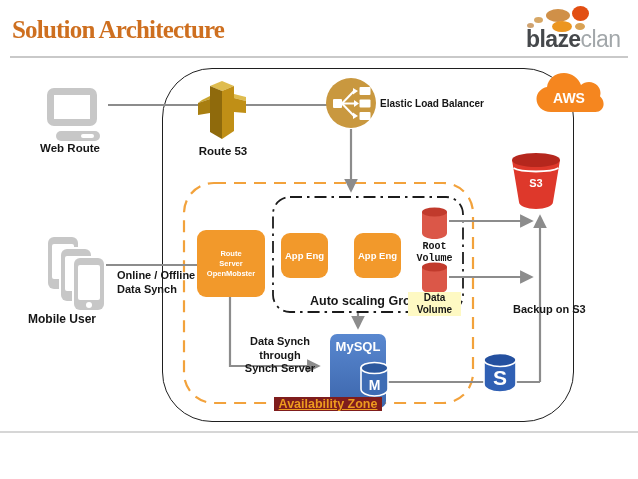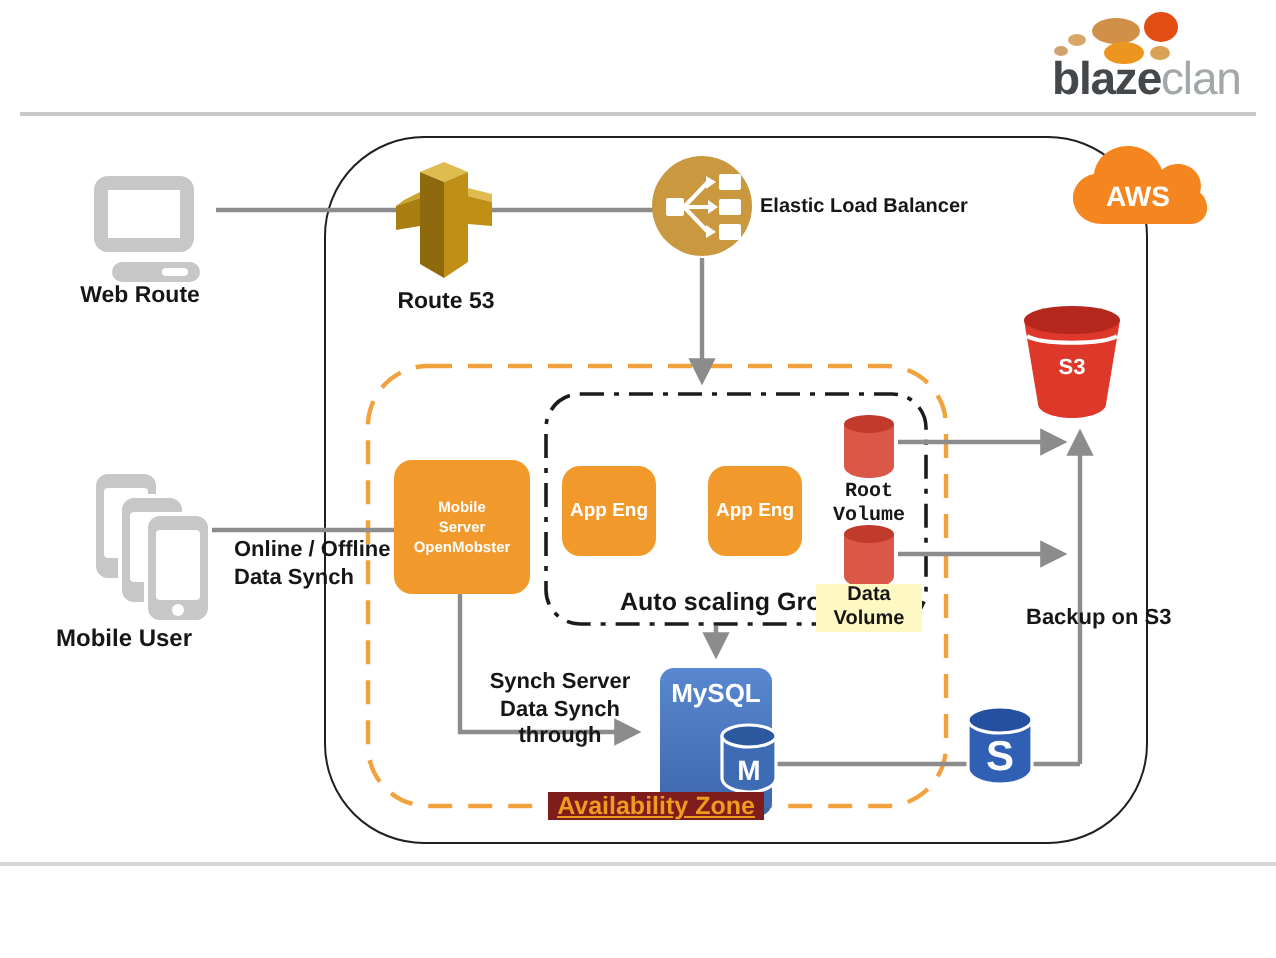--- a/index.html
+++ b/index.html
@@ -53,20 +53,21 @@
   .az-label-wrap span{background:#7f1d1d;padding:0 5px;color:#EE9B1E;font-weight:bold;font-size:12.5px;
              text-decoration:underline;}
 
   svg text{font-family:"Liberation Sans", sans-serif;}
 </style>
 </head>
 <body>
 
 <div class="stage">
 
+  <div class="title">Solution Architecture</div>
   <div class="hr-top"></div>
   <div class="hr-bottom"></div>
 
   <div class="logo">
     <div class="dot" style="left:14px;top:15px;width:9px;height:6px;background:#D7A765;"></div>
     <div class="dot" style="left:7px;top:21px;width:7px;height:5px;background:#CFA270;"></div>
     <div class="dot" style="left:26px;top:7px;width:24px;height:13px;background:#D09048;"></div>
     <div class="dot" style="left:52px;top:4px;width:17px;height:15px;background:#E24E12;"></div>
     <div class="dot" style="left:32px;top:19px;width:20px;height:11px;background:#EC9620;"></div>
     <div class="dot" style="left:55px;top:21px;width:10px;height:7px;background:#D9A254;"></div>
@@ -144,21 +145,21 @@
   <svg class="abs" style="left:511px;top:152px;" width="50" height="57" viewBox="0 0 50 57">
     <path d="M1 8 L8 50 C8 54 16 57 25 57 C34 57 42 54 42 50 L49 8 Z" fill="#DE382B"></path>
     <ellipse cx="25" cy="8" rx="24" ry="7" fill="#B5271D"></ellipse>
     <path d="M2.5 16 C10 20.5 40 20.5 47.5 16" stroke="#fff" stroke-width="2" fill="none"></path>
     <text x="25" y="35" text-anchor="middle" font-size="11" font-weight="bold" fill="#fff">S3</text>
   </svg>
 
   <div class="lbl" style="left:477px;top:303px;font-size:11px;padding-left:36px;">Backup on S3</div>
 
   <div class="obox" style="left:197px;top:230px;width:68px;height:67px;font-size:7.5px;line-height:10px;">
-    <div>Mobile</div>
+    <div>Route</div>
     <div>Server</div>
     <div>OpenMobster</div>
   </div>
 
   <div class="obox" style="left:281px;top:233px;width:47px;height:45px;font-size:9.5px;">
     <div>App Eng</div>
   </div>
   <div class="obox" style="left:354px;top:233px;width:47px;height:45px;font-size:9.5px;">
     <div>App Eng</div>
   </div>
@@ -175,22 +176,22 @@
   <svg class="abs" style="left:421px;top:261px;" width="27" height="34" viewBox="0 0 27 34">
     <path d="M1 6 V27 C1 30.5 6.5 33 13.5 33 C20.5 33 26 30.5 26 27 V6 Z" fill="#DB5748"></path>
     <ellipse cx="13.5" cy="6" rx="12.5" ry="4.5" fill="#C13A2C"></ellipse>
   </svg>
   <div class="lbl" style="left:408px;top:292px;width:53px;text-align:center;font-size:10px;line-height:12px;background:#fef9c3;">
     <div>Data</div>
     <div>Volume</div>
   </div>
 
   <div class="lbl" style="left:228px;top:335px;width:104px;text-align:center;font-size:11px;line-height:13.5px;">
+    <div>Data Synch through</div>
     <div>Synch Server</div>
-    <div>Data Synch through</div>
   </div>
 
   <div class="mysql-box">
     <div class="mysql-word">MySQL</div>
   </div>
   <svg class="abs" style="left:359px;top:360px;" width="31" height="38" viewBox="0 0 31 38">
     <path d="M2 8 V29 C2 33 8.5 36 15.5 36 C22.5 36 29 33 29 29 V8 Z" fill="#3E6CB4" stroke="#fff" stroke-width="1.6"></path>
     <ellipse cx="15.5" cy="8" rx="13.5" ry="5.5" fill="#2C589E" stroke="#fff" stroke-width="1.6"></ellipse>
     <text x="15.5" y="30" text-anchor="middle" font-size="14" font-weight="bold" fill="#fff">M</text>
   </svg>

